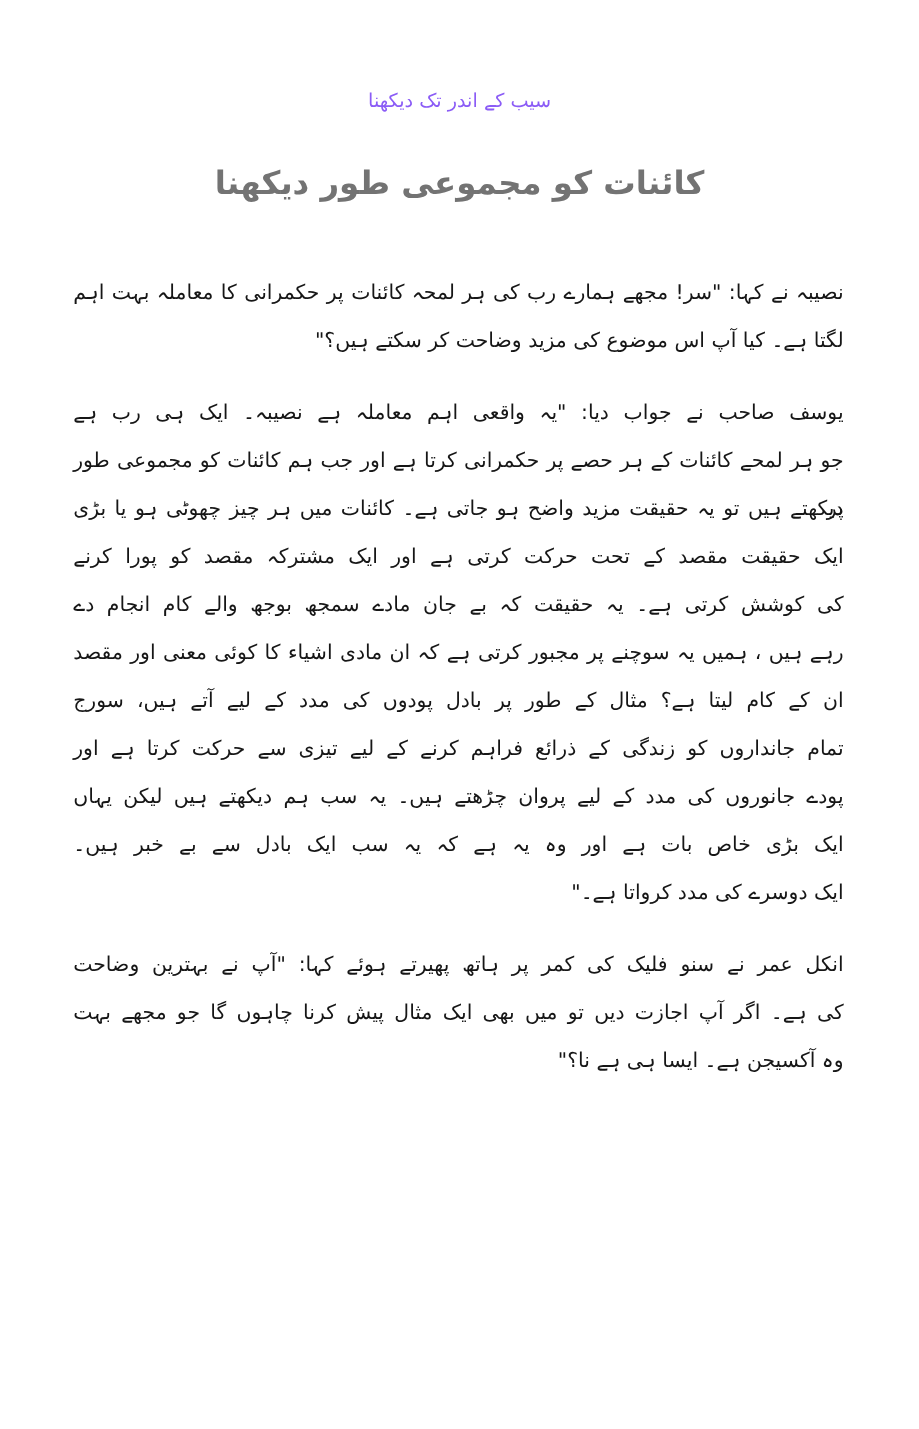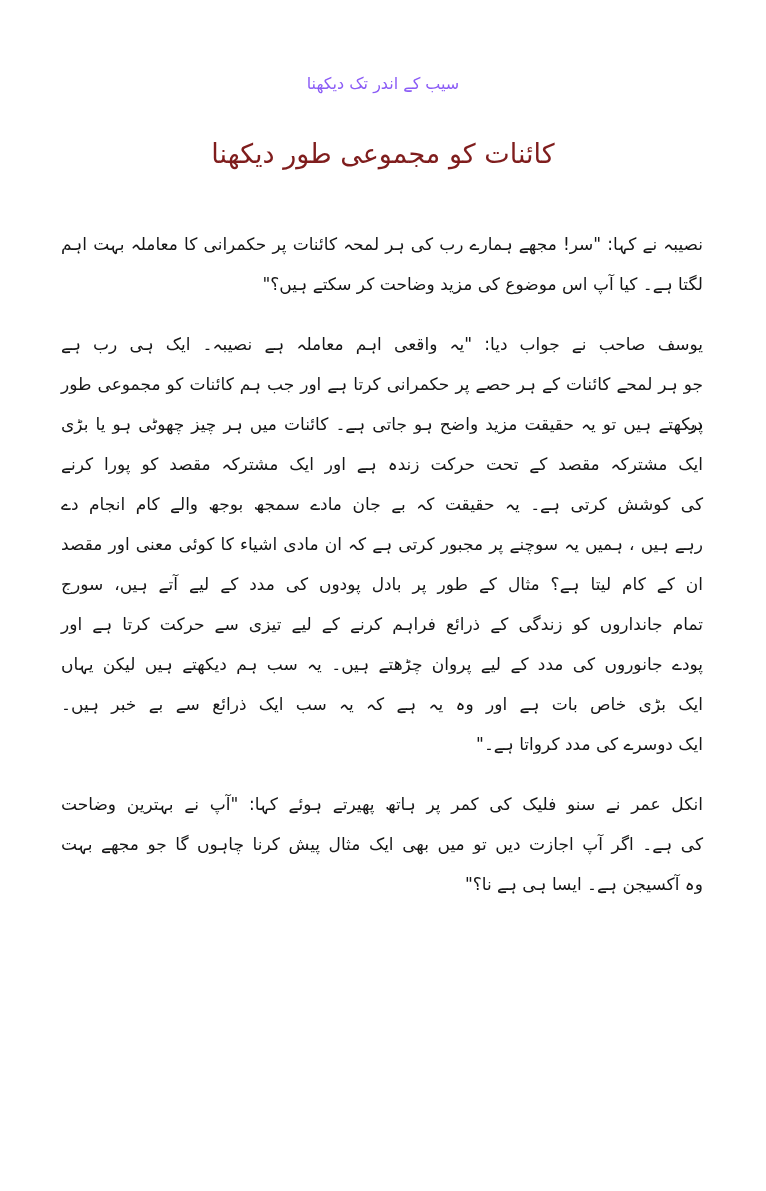--- a/index.html
+++ b/index.html
@@ -26,22 +26,22 @@
     color: #8b5cf6;
     letter-spacing: 0.5px;
   }
   .chapter-title {
     position: absolute;
     top: 138px;
     left: 0;
     right: 0;
     text-align: center;
     font-size: 27px;
-    font-weight: normal;
-    color: #7f1d1d;
+    font-weight: bold;
+    color: #737373;
   }
   .content {
     position: absolute;
     top: 224px;
     right: 63px;
     width: 642px;
     color: #161616;
     font-size: 17px;
   }
   .para {
@@ -85,27 +85,27 @@
 
     <div class="para">
       <div class="line justified">نصیبہ نے کہا: "سر! مجھے ہمارے رب کی ہر لمحہ کائنات پر حکمرانی کا معاملہ بہت اہم</div>
       <div class="line end">لگتا ہے۔ کیا آپ اس موضوع کی مزید وضاحت کر سکتے ہیں؟"</div>
     </div>
 
     <div class="para">
       <div class="line justified">یوسف صاحب نے جواب دیا: "یہ واقعی اہم معاملہ ہے نصیبہ۔ ایک ہی رب ہے</div>
       <div class="line justified">جو ہر لمحے کائنات کے ہر حصے پر حکمرانی کرتا ہے اور جب ہم کائنات کو مجموعی طور پر</div>
       <div class="line justified">دیکھتے ہیں تو یہ حقیقت مزید واضح ہو جاتی ہے۔ کائنات میں ہر چیز چھوٹی ہو یا بڑی</div>
-      <div class="line justified">ایک مشترکہ مقصد کے تحت حرکت زندہ ہے اور ایک مشترکہ مقصد کو پورا کرنے</div>
+      <div class="line justified">ایک حقیقت مقصد کے تحت حرکت کرتی ہے اور ایک مشترکہ مقصد کو پورا کرنے</div>
       <div class="line justified">کی کوشش کرتی ہے۔ یہ حقیقت کہ بے جان مادے سمجھ بوجھ والے کام انجام دے</div>
       <div class="line justified">رہے ہیں ، ہمیں یہ سوچنے پر مجبور کرتی ہے کہ ان مادی اشیاء کا کوئی معنی اور مقصد</div>
       <div class="line justified">ان کے کام لیتا ہے؟ مثال کے طور پر بادل پودوں کی مدد کے لیے آتے ہیں، سورج</div>
       <div class="line justified">تمام جانداروں کو زندگی کے ذرائع فراہم کرنے کے لیے تیزی سے حرکت کرتا ہے اور</div>
       <div class="line justified">پودے جانوروں کی مدد کے لیے پروان چڑھتے ہیں۔ یہ سب ہم دیکھتے ہیں لیکن یہاں</div>
-      <div class="line justified">ایک بڑی خاص بات ہے اور وہ یہ ہے کہ یہ سب ایک ذرائع سے بے خبر ہیں۔</div>
+      <div class="line justified">ایک بڑی خاص بات ہے اور وہ یہ ہے کہ یہ سب ایک بادل سے بے خبر ہیں۔</div>
       <div class="line end">ایک دوسرے کی مدد کرواتا ہے۔"</div>
     </div>
 
     <div class="para">
       <div class="line justified">انکل عمر نے سنو فلیک کی کمر پر ہاتھ پھیرتے ہوئے کہا: "آپ نے بہترین وضاحت</div>
       <div class="line justified">کی ہے۔ اگر آپ اجازت دیں تو میں بھی ایک مثال پیش کرنا چاہوں گا جو مجھے بہت</div>
       <div class="line end">وہ آکسیجن ہے۔ ایسا ہی ہے نا؟"</div>
     </div>
 
   </div>

